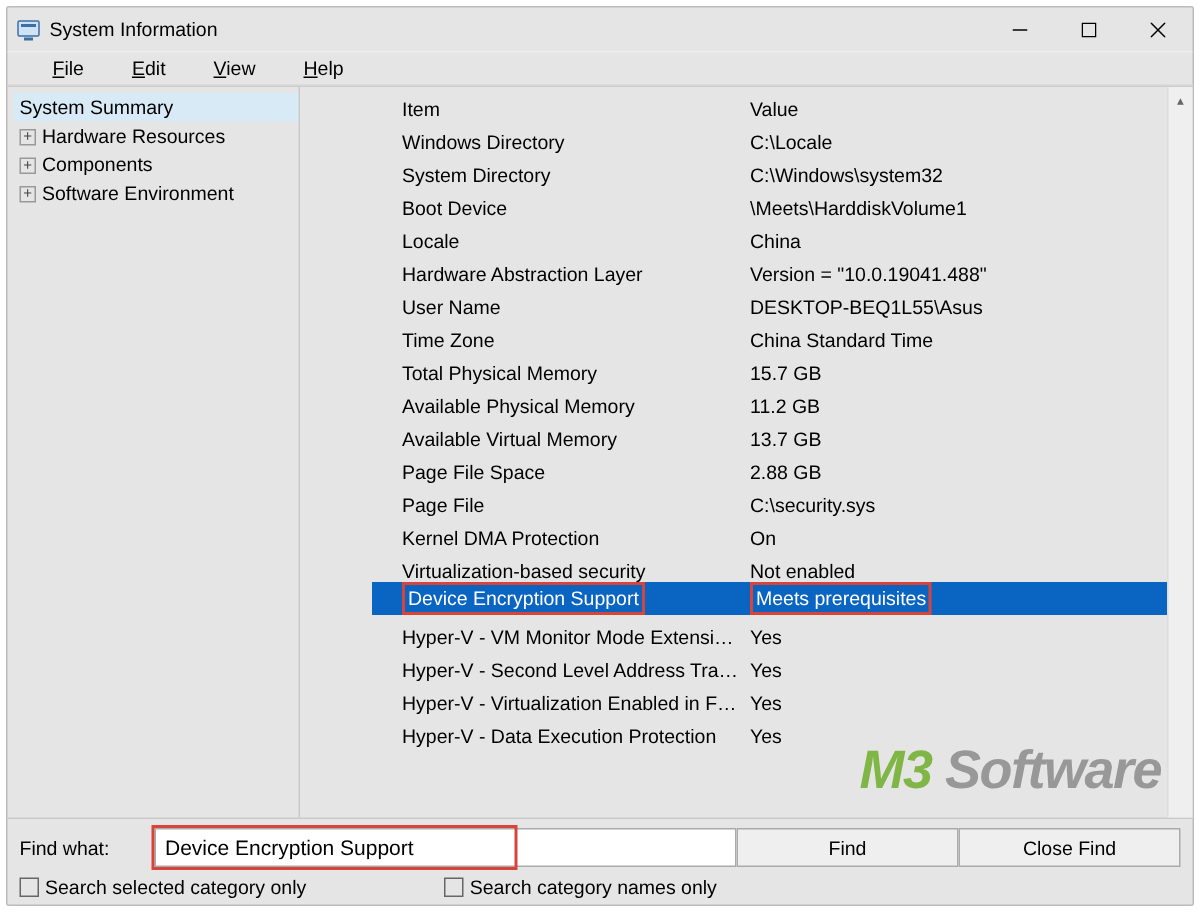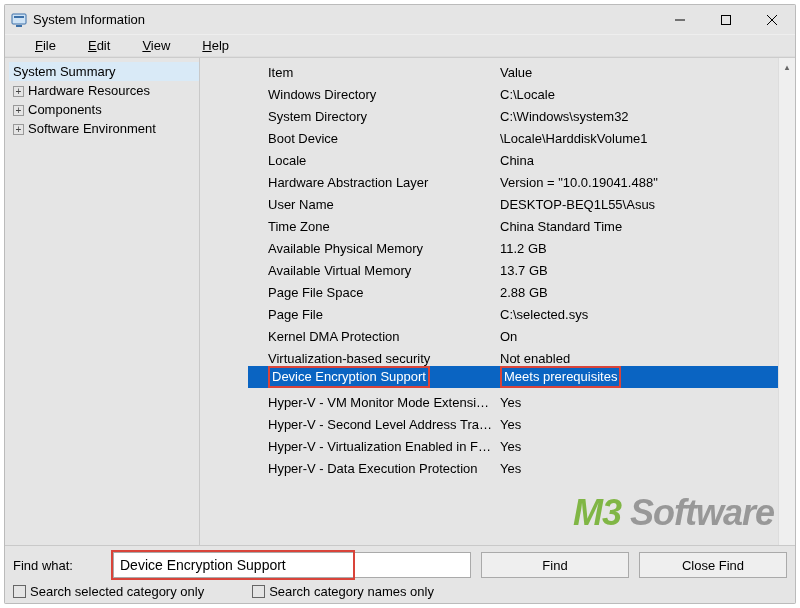--- a/index.html
+++ b/index.html
@@ -117,21 +117,21 @@
     font-size: 9px; color: #666;
   }
   .bottombar {
     border-top: 1px solid #c9c9c9;
     padding: 6px 8px 4px 8px;
     display: flex;
     flex-direction: column;
     gap: 6px;
     font-size: 13px;
   }
-  .find-row { display: flex; align-items: center; gap: 10px; }
+  .find-row { display: flex; align-items: center; gap: 0; }
   .find-label { width: 90px; }
   .find-input {
     flex: 1;
     height: 26px;
     border: 1px solid #aaa;
     padding: 0 6px;
     font-size: 14px;
     font-family: inherit;
   }
   .find-input-wrap { position: relative; flex: 1; display: flex; }
@@ -144,21 +144,21 @@
     pointer-events: none;
   }
   .btn {
     width: 148px; height: 26px;
     border: 1px solid #aaa;
     background: #efefef;
     font-size: 13px;
     font-family: inherit;
     cursor: pointer;
   }
-  .check-row { display: flex; gap: 48px; align-items: center; }
+  .check-row { display: flex; gap: 92px; align-items: center; }
   .chk { display: flex; align-items: center; gap: 4px; }
   .chkbox { width: 13px; height: 13px; border: 1px solid #666; }
   .watermark {
     position: absolute;
     right: 22px;
     bottom: 70px;
     font-size: 36px;
     font-weight: 700;
     font-style: italic;
     color: #8b8b8b;
@@ -228,53 +228,57 @@
             <div class="list-row">
               <div class="col-item">Windows Directory</div>
               <div class="col-value">C:\Locale</div>
             </div>
             <div class="list-row">
               <div class="col-item">System Directory</div>
               <div class="col-value">C:\Windows\system32</div>
             </div>
             <div class="list-row">
               <div class="col-item">Boot Device</div>
-              <div class="col-value">\Locale\HarddiskVolume1</div>
+              <div class="col-value">\Meets\HarddiskVolume1</div>
             </div>
             <div class="list-row">
               <div class="col-item">Locale</div>
               <div class="col-value">China</div>
             </div>
             <div class="list-row">
               <div class="col-item">Hardware Abstraction Layer</div>
               <div class="col-value">Version = "10.0.19041.488"</div>
             </div>
             <div class="list-row">
               <div class="col-item">User Name</div>
               <div class="col-value">DESKTOP-BEQ1L55\Asus</div>
             </div>
             <div class="list-row">
               <div class="col-item">Time Zone</div>
               <div class="col-value">China Standard Time</div>
             </div>
             <div class="list-row">
+              <div class="col-item">Total Physical Memory</div>
+              <div class="col-value">15.7 GB</div>
+            </div>
+            <div class="list-row">
               <div class="col-item">Available Physical Memory</div>
               <div class="col-value">11.2 GB</div>
             </div>
             <div class="list-row">
               <div class="col-item">Available Virtual Memory</div>
               <div class="col-value">13.7 GB</div>
             </div>
             <div class="list-row">
               <div class="col-item">Page File Space</div>
               <div class="col-value">2.88 GB</div>
             </div>
             <div class="list-row">
               <div class="col-item">Page File</div>
-              <div class="col-value">C:\selected.sys</div>
+              <div class="col-value">C:\security.sys</div>
             </div>
             <div class="list-row">
               <div class="col-item">Kernel DMA Protection</div>
               <div class="col-value">On</div>
             </div>
             <div class="list-row">
               <div class="col-item">Virtualization-based security</div>
               <div class="col-value">Not enabled</div>
             </div>
             <div class="list-row selected">

